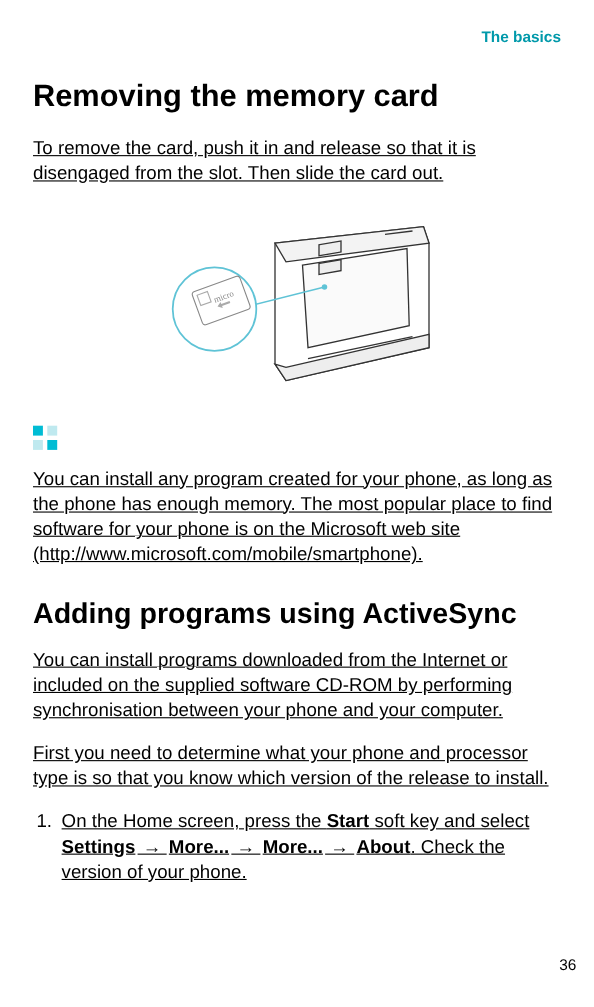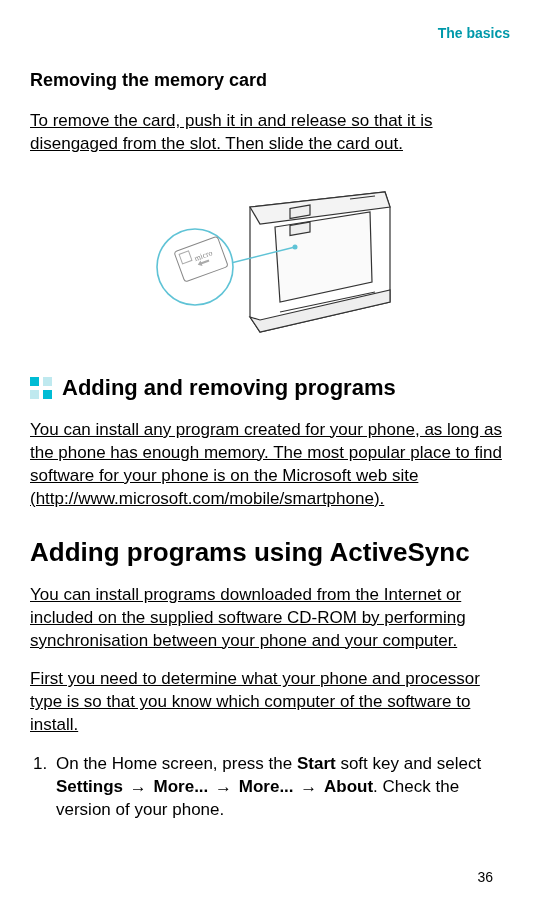--- a/index.html
+++ b/index.html
@@ -16,21 +16,21 @@
   .chapter-header {
     position: absolute;
     top: 24px;
     right: 30px;
     font-weight: bold;
     color: #0099aa;
     font-size: 14px;
   }
   .h1 {
     font-weight: bold;
-    font-size: 18px;
+    font-size: 28px;
     margin-top: 40px;
     margin-bottom: 18px;
   }
   .body-text {
     font-size: 17px;
     margin-bottom: 16px;
     text-decoration: underline;
   }
   .figure-wrap {
     text-align: center;
@@ -70,27 +70,28 @@
     font-size: 26px;
     margin-top: 24px;
     margin-bottom: 14px;
   }
   ol {
     padding-left: 22px;
     margin-top: 6px;
   }
   ol li {
     padding-left: 4px;
+    text-decoration: underline;
   }
   .arrow { padding: 0 2px; }
   .bold { font-weight: bold; }
   .page-num {
     position: absolute;
     bottom: 28px;
-    right: 47px;
+    right: 16px;
     font-size: 14px;
   }
 </style>
 </head>
 <body>
 
 <div class="chapter-header">The basics</div>
 
 <div class="h1">Removing the memory card</div>
 
@@ -126,30 +127,29 @@
   </svg>
 </div>
 
 <div class="section-row">
   <span class="bullet-icon">
     <span class="sq tl"></span>
       <span class="sq tr"></span>
       <span class="sq bl"></span>
       <span class="sq br"></span>
   </span>
-  <span class="section-title">Adding and removing programs</span>
 </div>
 
 <p class="body-text">You can install any program created for your phone, as long as the phone has enough memory. The most popular place to find software for your phone is on the Microsoft web site (http://www.microsoft.com/mobile/smartphone).</p>
 
 <div class="h2">Adding programs using ActiveSync</div>
 
 <p class="body-text">You can install programs downloaded from the Internet or included on the supplied software CD-ROM by performing synchronisation between your phone and your computer.</p>
 
-<p class="body-text">First you need to determine what your phone and processor type is so that you know which computer of the software to install.</p>
+<p class="body-text">First you need to determine what your phone and processor type is so that you know which version of the release to install.</p>
 
 <ol>
   <li>
     <span>On the Home screen, press the </span><span class="bold">Start</span><span> soft key and select </span><span class="bold">Settings</span><span class="arrow"> → </span><span class="bold">More...</span><span class="arrow"> → </span><span class="bold">More...</span><span class="arrow"> → </span><span class="bold">About</span><span>. Check the version of your phone.</span>
   </li>
 </ol>
 
 <div class="page-num">36</div>
 
 </body></html>

